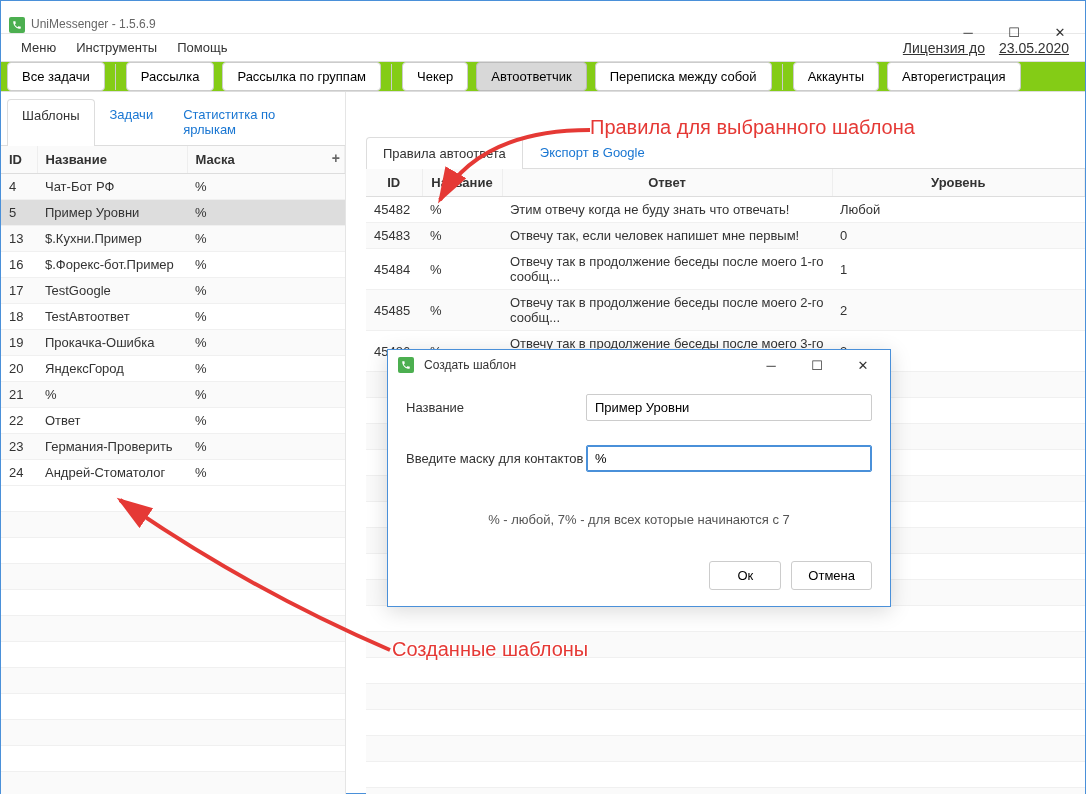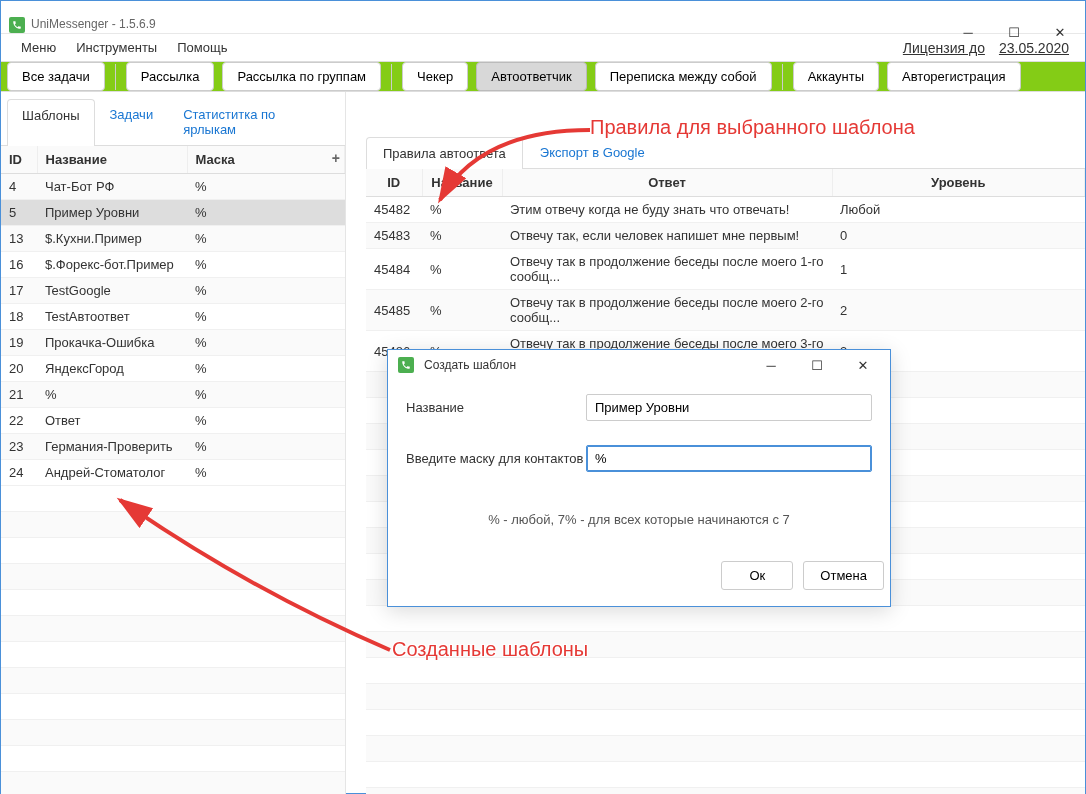--- a/index.html
+++ b/index.html
@@ -40,21 +40,21 @@
 .btn { background: #fff; border: 1px solid #ccc; border-radius: 3px; padding: 6px 16px; cursor: pointer; font-size:13px;}
 .dialog { position: absolute; left: 387px; top: 349px; width: 504px; background: #fff; border: 1px solid #4a90d9; box-shadow: 0 4px 20px rgba(0,0,0,0.15); }
 .dialog-titlebar { height: 30px; display: flex; align-items: center; padding: 0 4px; }
 .dialog-title { flex: 1; font-size: 12px; color: #333; padding-left: 4px;}
 .dialog-body { padding: 14px 18px; }
 .form-row { display: flex; align-items: center; margin-bottom: 24px; }
 .form-label { width: 180px; }
 .form-input { flex: 1; border: 1px solid #ccc; border-radius: 2px; padding: 5px 8px; font-size: 13px; }
 .form-input.focus { border-color: #4a90d9; box-shadow: 0 0 0 1px #4a90d9 inset;}
 .hint-row { text-align: center; color: #555; font-size: 13px; margin: 40px 0 20px 0;}
-.dialog-actions { display: flex; justify-content: flex-end; gap: 10px; padding: 0 6px 16px 18px;}
+.dialog-actions { display: flex; justify-content: flex-end; gap: 10px; padding: 0 18px 16px 18px;}
 .annotation { position: absolute; color: #e53935; font-weight: normal; font-size: 20px; text-shadow: 1px 1px 0 #fff, -1px -1px 0 #fff, 1px -1px 0 #fff, -1px 1px 0 #fff; pointer-events: none; font-family: Arial, sans-serif;}
 .arrow-svg { position: absolute; pointer-events: none; }
 </style>
 </head>
 <body>
 
 <div class="window">
   <div class="titlebar">
     <div class="app-icon">
         <svg viewBox="0 0 24 24">

